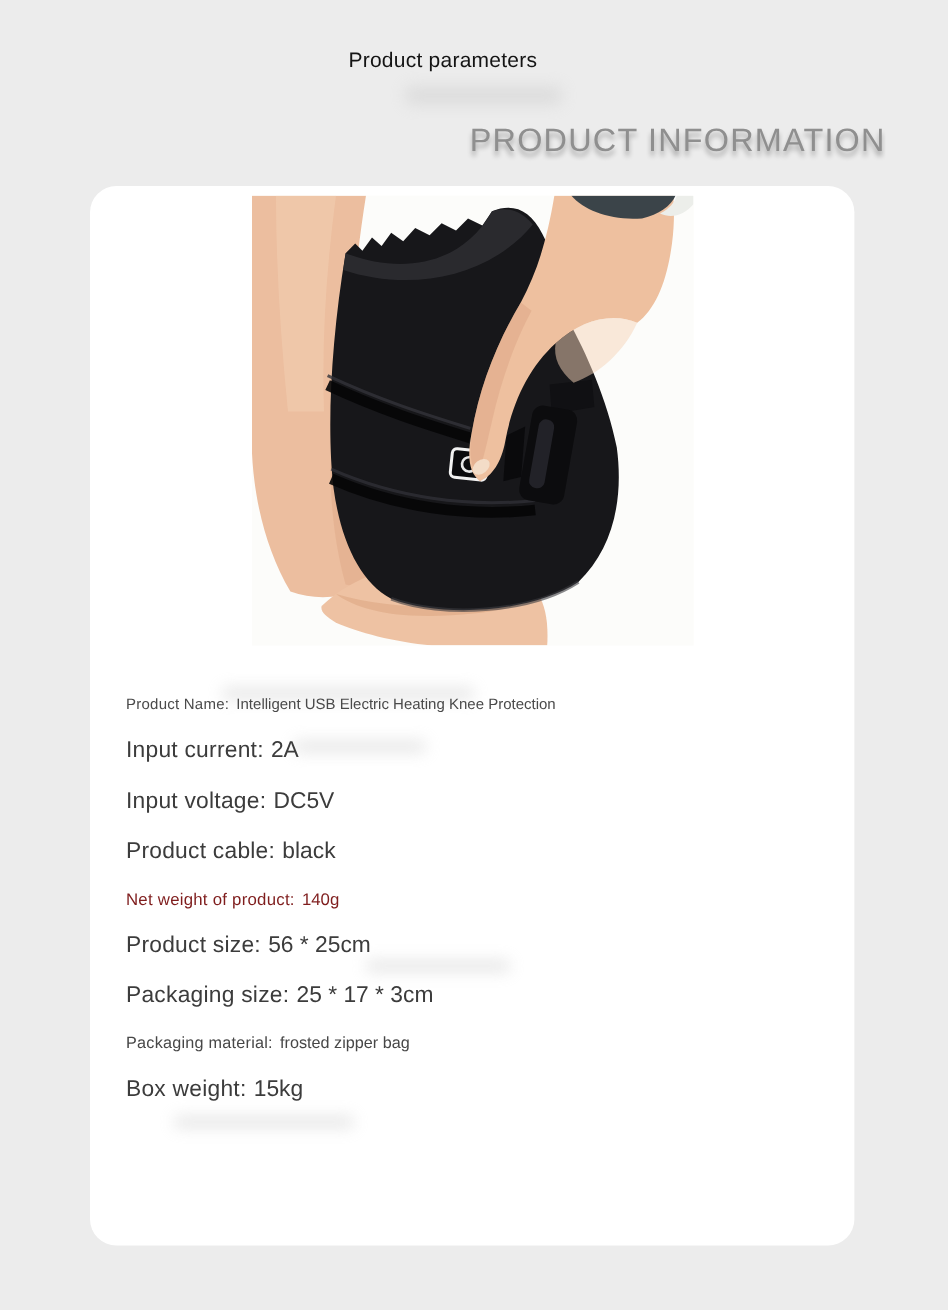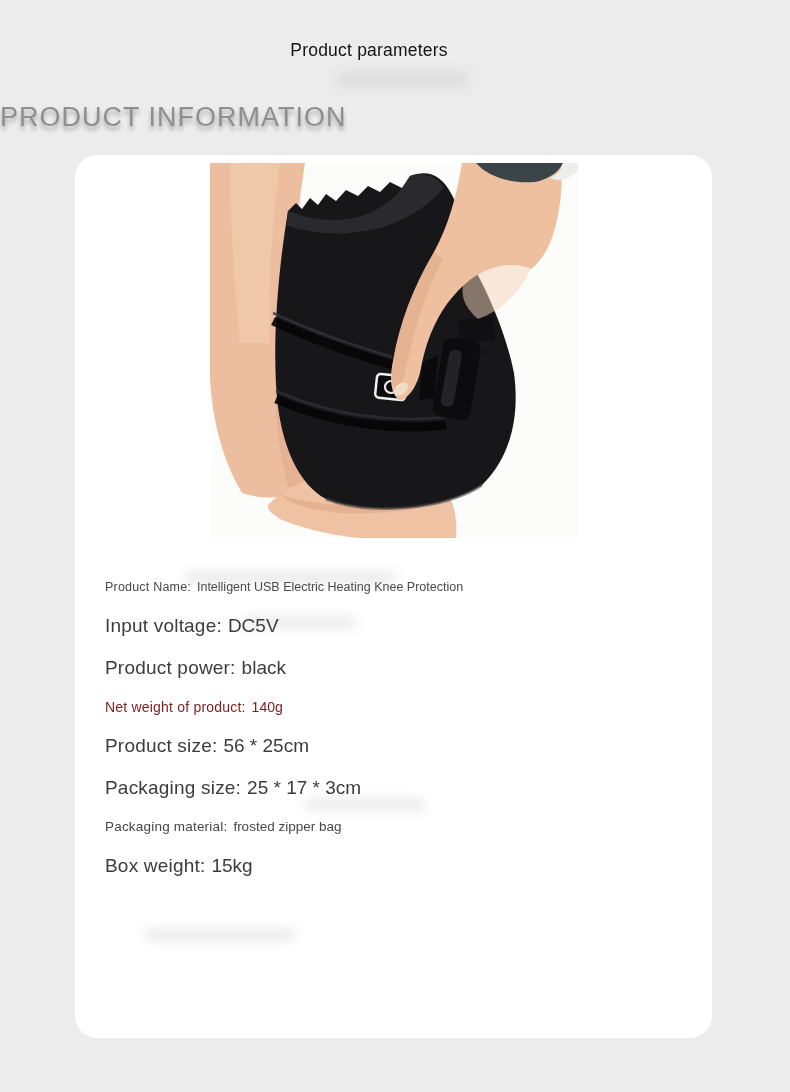--- a/index.html
+++ b/index.html
@@ -12,21 +12,21 @@
   }
   .page-title{
     position:absolute;top:40px;left:0;right:0;
     text-align:center;
     font-size:17.5px;
     color:#141414;
     letter-spacing:.2px;
   }
   .section-heading{
     position:absolute;top:102px;left:0;right:0;
-    text-align:left;
+    text-align:right;
     font-size:27px;
     color:#8f8f8f;
     letter-spacing:1px;
     text-shadow:0 4px 4px rgba(0,0,0,.30);
   }
   .ghost{
     position:absolute;
     background:#c9c9c9;
     filter:blur(6px);
     opacity:.45;
@@ -139,22 +139,23 @@
       </svg>
     </div>
 
     <div class="ghost" style="left:110px;top:418px;width:210px;height:10px;"></div>
     <div class="ghost" style="left:170px;top:462px;width:110px;height:10px;"></div>
     <div class="ghost" style="left:230px;top:645px;width:120px;height:10px;"></div>
     <div class="ghost" style="left:70px;top:775px;width:150px;height:10px;"></div>
 
     <div class="specs">
       <div class="spec xs"><span class="lbl">Product Name:</span><span class="val">Intelligent USB Electric Heating Knee Protection</span></div>
+      <div class="spec lg"><span class="lbl">Input current:</span><span class="val">2A</span></div>
       <div class="spec lg"><span class="lbl">Input voltage:</span><span class="val">DC5V</span></div>
-      <div class="spec lg"><span class="lbl">Product power:</span><span class="val">black</span></div>
+      <div class="spec lg"><span class="lbl">Product cable:</span><span class="val">black</span></div>
       <div class="spec md"><span class="lbl">Net weight of product:</span><span class="val">140g</span></div>
       <div class="spec lg"><span class="lbl">Product size:</span><span class="val">56 * 25cm</span></div>
       <div class="spec lg"><span class="lbl">Packaging size:</span><span class="val">25 * 17 * 3cm</span></div>
       <div class="spec sm"><span class="lbl">Packaging material:</span><span class="val">frosted zipper bag</span></div>
       <div class="spec lg"><span class="lbl">Box weight:</span><span class="val">15kg</span></div>
     </div>
 
   </div>
 </div>
 

